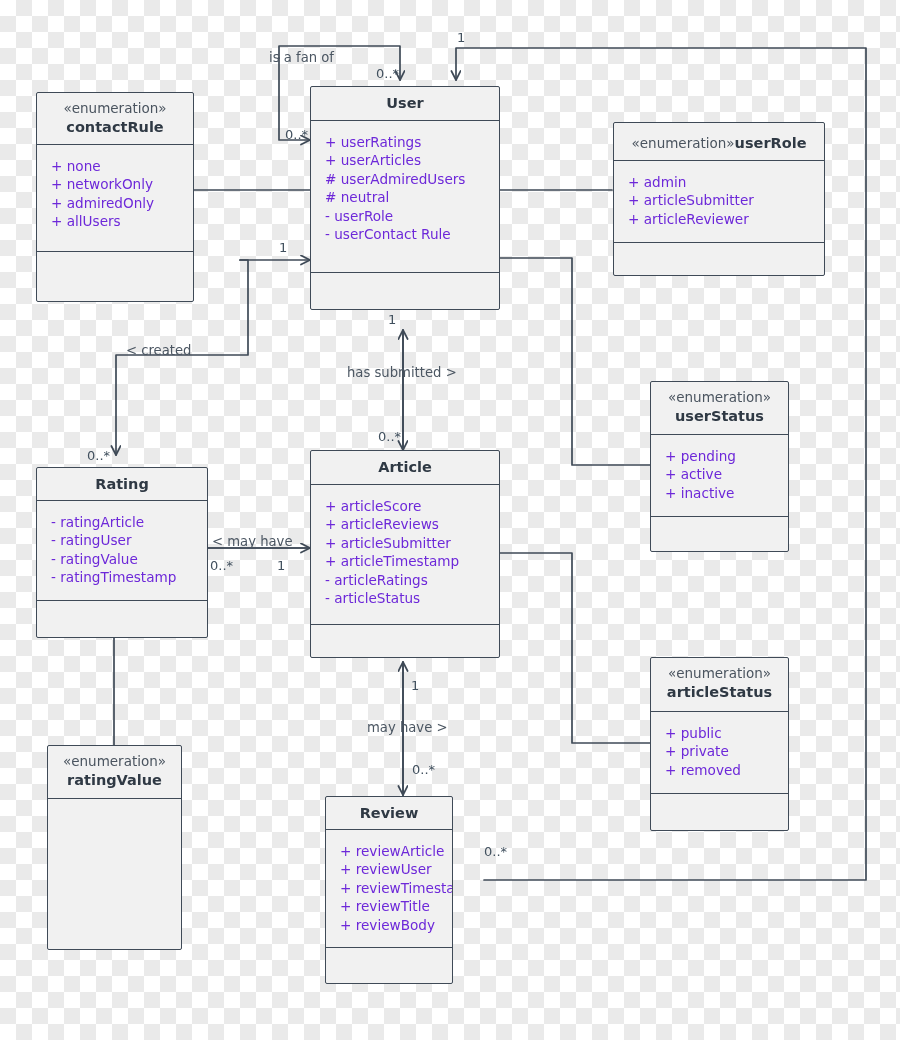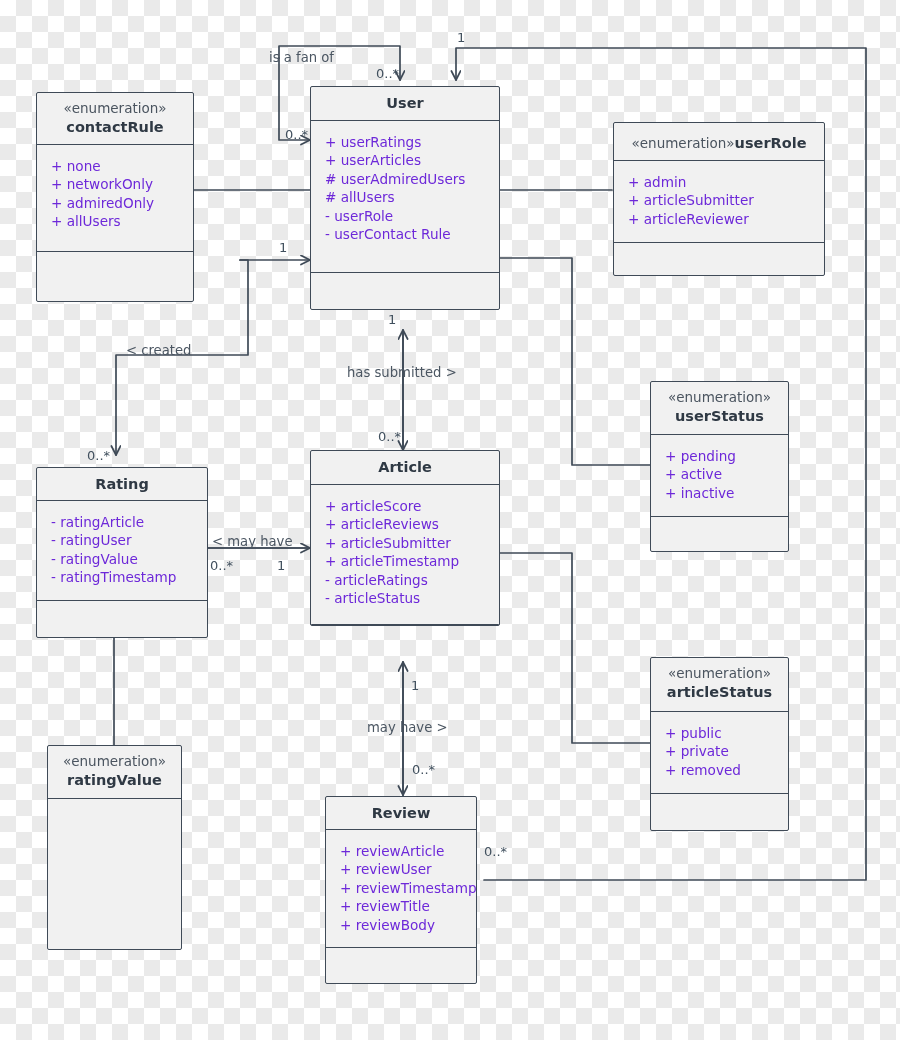--- a/index.html
+++ b/index.html
@@ -151,21 +151,21 @@
   </div>
 
   <div class="uml-box" style="left:310px; top:86px; width:190px; height:224px;">
     <div class="uml-head single" style="height:34px;">
       <span class="cname">User</span>
     </div>
     <div class="uml-attrs" style="height:152px;">
       <div class="attr">+ userRatings</div>
       <div class="attr">+ userArticles</div>
       <div class="attr"># userAdmiredUsers</div>
-      <div class="attr"># allUsers</div>
+      <div class="attr"># neutral</div>
       <div class="attr">- userRole</div>
       <div class="attr">- userContact Rule</div>
     </div>
     <div class="uml-ops"></div>
   </div>
 
   <div class="uml-box" style="left:613px; top:122px; width:212px; height:154px;">
     <div class="uml-head inline-title" style="height:38px;">
       <span class="stereo">«enumeration»</span><span class="cname">userRole</span>
     </div>
@@ -196,21 +196,21 @@
     </div>
     <div class="uml-attrs" style="height:100px;">
       <div class="attr">- ratingArticle</div>
       <div class="attr">- ratingUser</div>
       <div class="attr">- ratingValue</div>
       <div class="attr">- ratingTimestamp</div>
     </div>
     <div class="uml-ops"></div>
   </div>
 
-  <div class="uml-box" style="left:310px; top:450px; width:190px; height:176px;">
+  <div class="uml-box" style="left:310px; top:450px; width:190px; height:208px;">
     <div class="uml-head single" style="height:34px;">
       <span class="cname">Article</span>
     </div>
     <div class="uml-attrs" style="height:140px;">
       <div class="attr">+ articleScore</div>
       <div class="attr">+ articleReviews</div>
       <div class="attr">+ articleSubmitter</div>
       <div class="attr">+ articleTimestamp</div>
       <div class="attr">- articleRatings</div>
       <div class="attr">- articleStatus</div>
@@ -232,21 +232,21 @@
   </div>
 
   <div class="uml-box" style="left:47px; top:745px; width:135px; height:205px;">
     <div class="uml-head" style="height:53px;">
       <span class="stereo">«enumeration»</span>
       <span class="cname">ratingValue</span>
     </div>
     <div class="uml-ops"></div>
   </div>
 
-  <div class="uml-box" style="left:325px; top:796px; width:152px; height:188px;">
+  <div class="uml-box" style="left:325px; top:796px; width:128px; height:188px;">
     <div class="uml-head single" style="height:33px;">
       <span class="cname">Review</span>
     </div>
     <div class="uml-attrs" style="height:118px;">
       <div class="attr">+ reviewArticle</div>
       <div class="attr">+ reviewUser</div>
       <div class="attr">+ reviewTimestamp</div>
       <div class="attr">+ reviewTitle</div>
       <div class="attr">+ reviewBody</div>
     </div>

